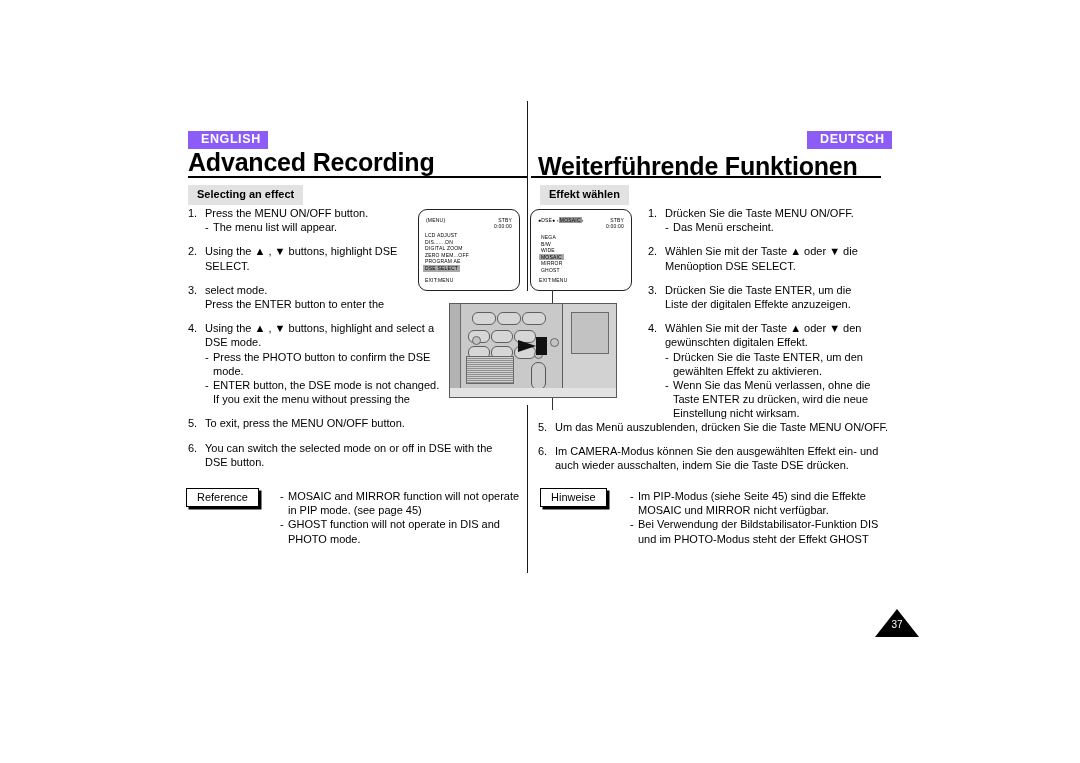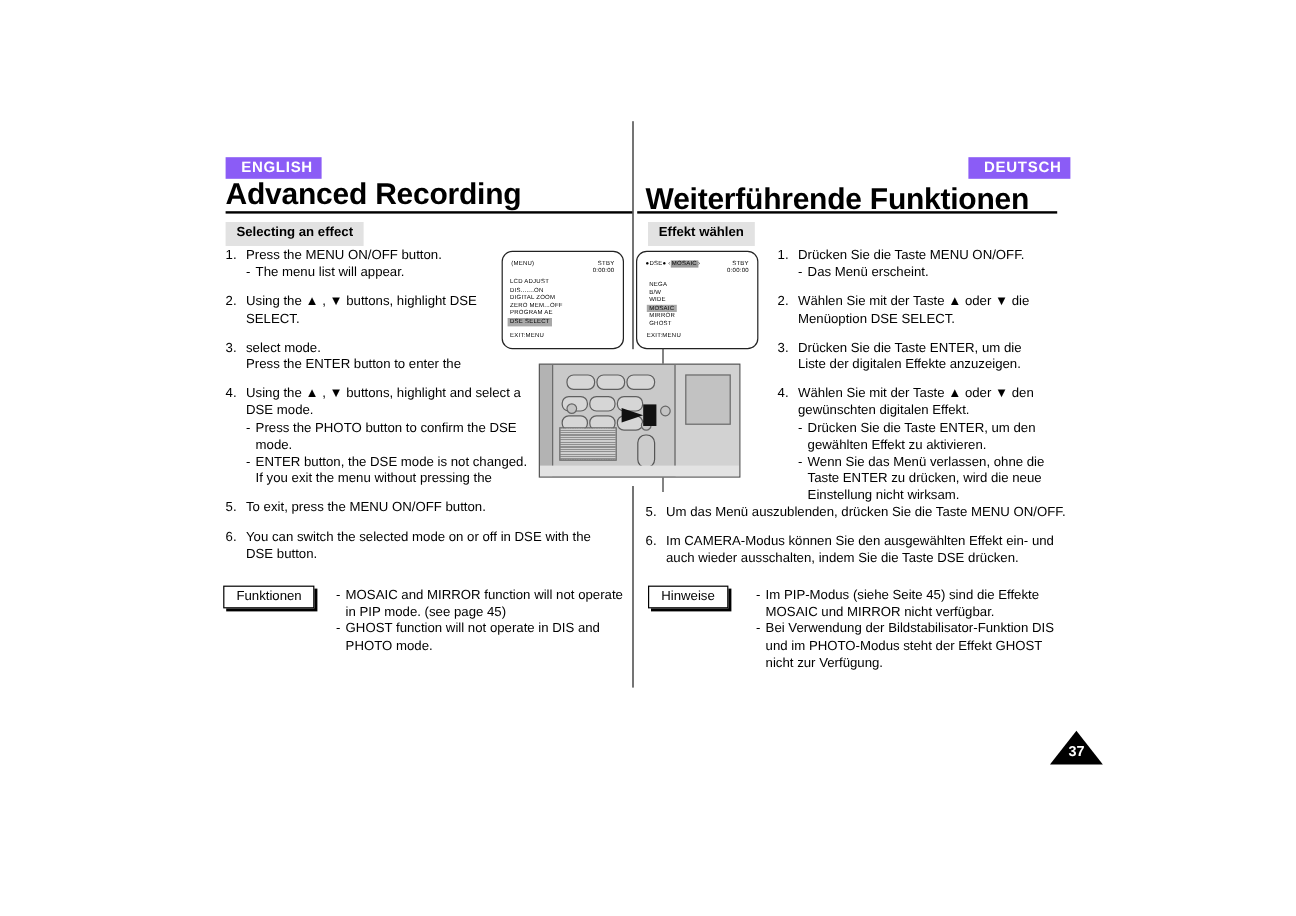--- a/index.html
+++ b/index.html
@@ -316,22 +316,22 @@
     border-right: 22px solid transparent;
     border-bottom: 28px solid #000000;
   }
   .page-num {
     position: absolute;
     left: 875px;
     top: 619px;
     width: 44px;
     text-align: center;
     color: #ffffff;
-    font-size: 12px;
-    font-weight: bold;
+    font-size: 10px;
+    font-weight: normal;
   }
 </style>
 </head>
 <body>
 
 <div class="page">
 
   <div class="divider-top"></div>
   <div class="divider-bottom"></div>
 
@@ -396,21 +396,21 @@
       </div>
       <div class="step">
         <div class="step-num">6.</div>
         <div class="step-body">
           <div class="step-line">You can switch the selected mode on or off in DSE with the</div>
           <div class="step-line">DSE button.</div>
         </div>
       </div>
     </div>
 
-  <div class="ref-box ref-en">Funktionen</div>
+  <div class="ref-box ref-en">Reference</div>
   <div class="ref-list ref-list-en" id="ref-en">
       <div class="sub">
         <div class="sub-dash">-</div>
         <div class="sub-text">
           <div>MOSAIC and MIRROR function will not operate</div>
           <div>in PIP mode. (see page 45)</div>
         </div>
       </div>
       <div class="sub">
         <div class="sub-dash">-</div>
@@ -499,21 +499,20 @@
         <div class="sub-text">
           <div>Im PIP-Modus (siehe Seite 45) sind die Effekte</div>
           <div>MOSAIC und MIRROR nicht verfügbar.</div>
         </div>
       </div>
       <div class="sub">
         <div class="sub-dash">-</div>
         <div class="sub-text">
           <div>Bei Verwendung der Bildstabilisator-Funktion DIS</div>
           <div>und im PHOTO-Modus steht der Effekt GHOST</div>
-          <div>nicht zur Verfügung.</div>
         </div>
       </div>
     </div>
 
   <div class="lcd lcd-1">
     <div class="lcd-inner">
       <div class="lcd-top-left">(MENU)</div>
       <div class="lcd-top-right">
         <div>STBY</div>
         <div>0:00:00</div>

